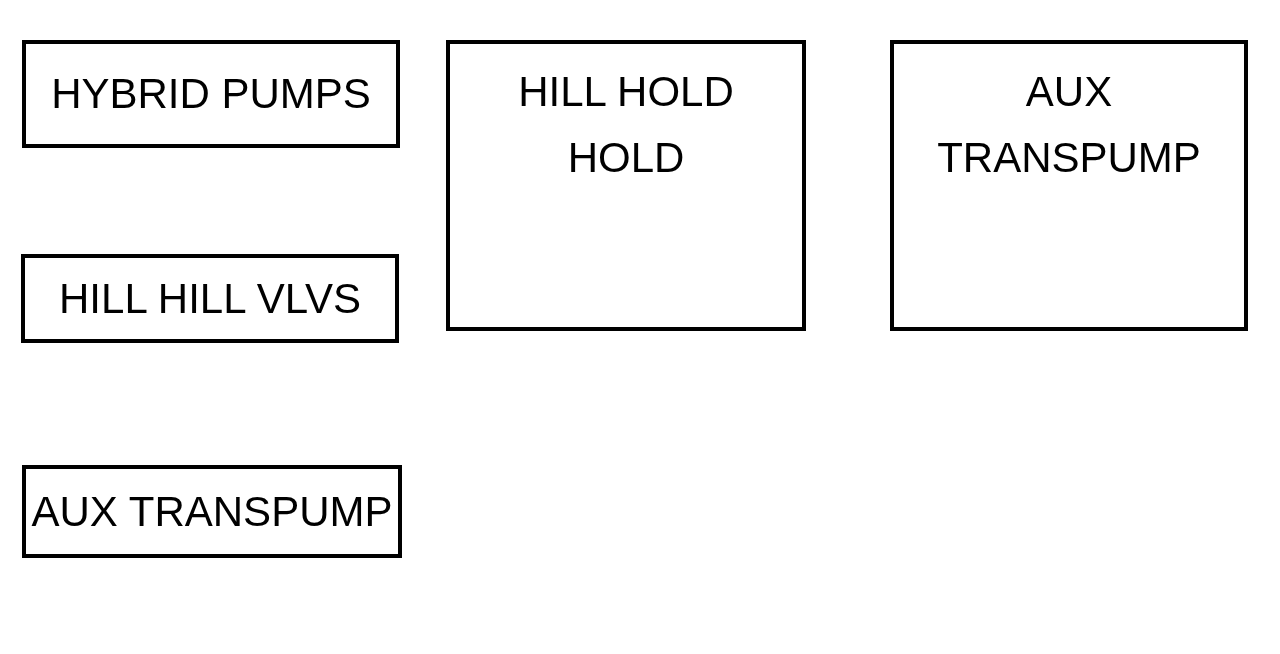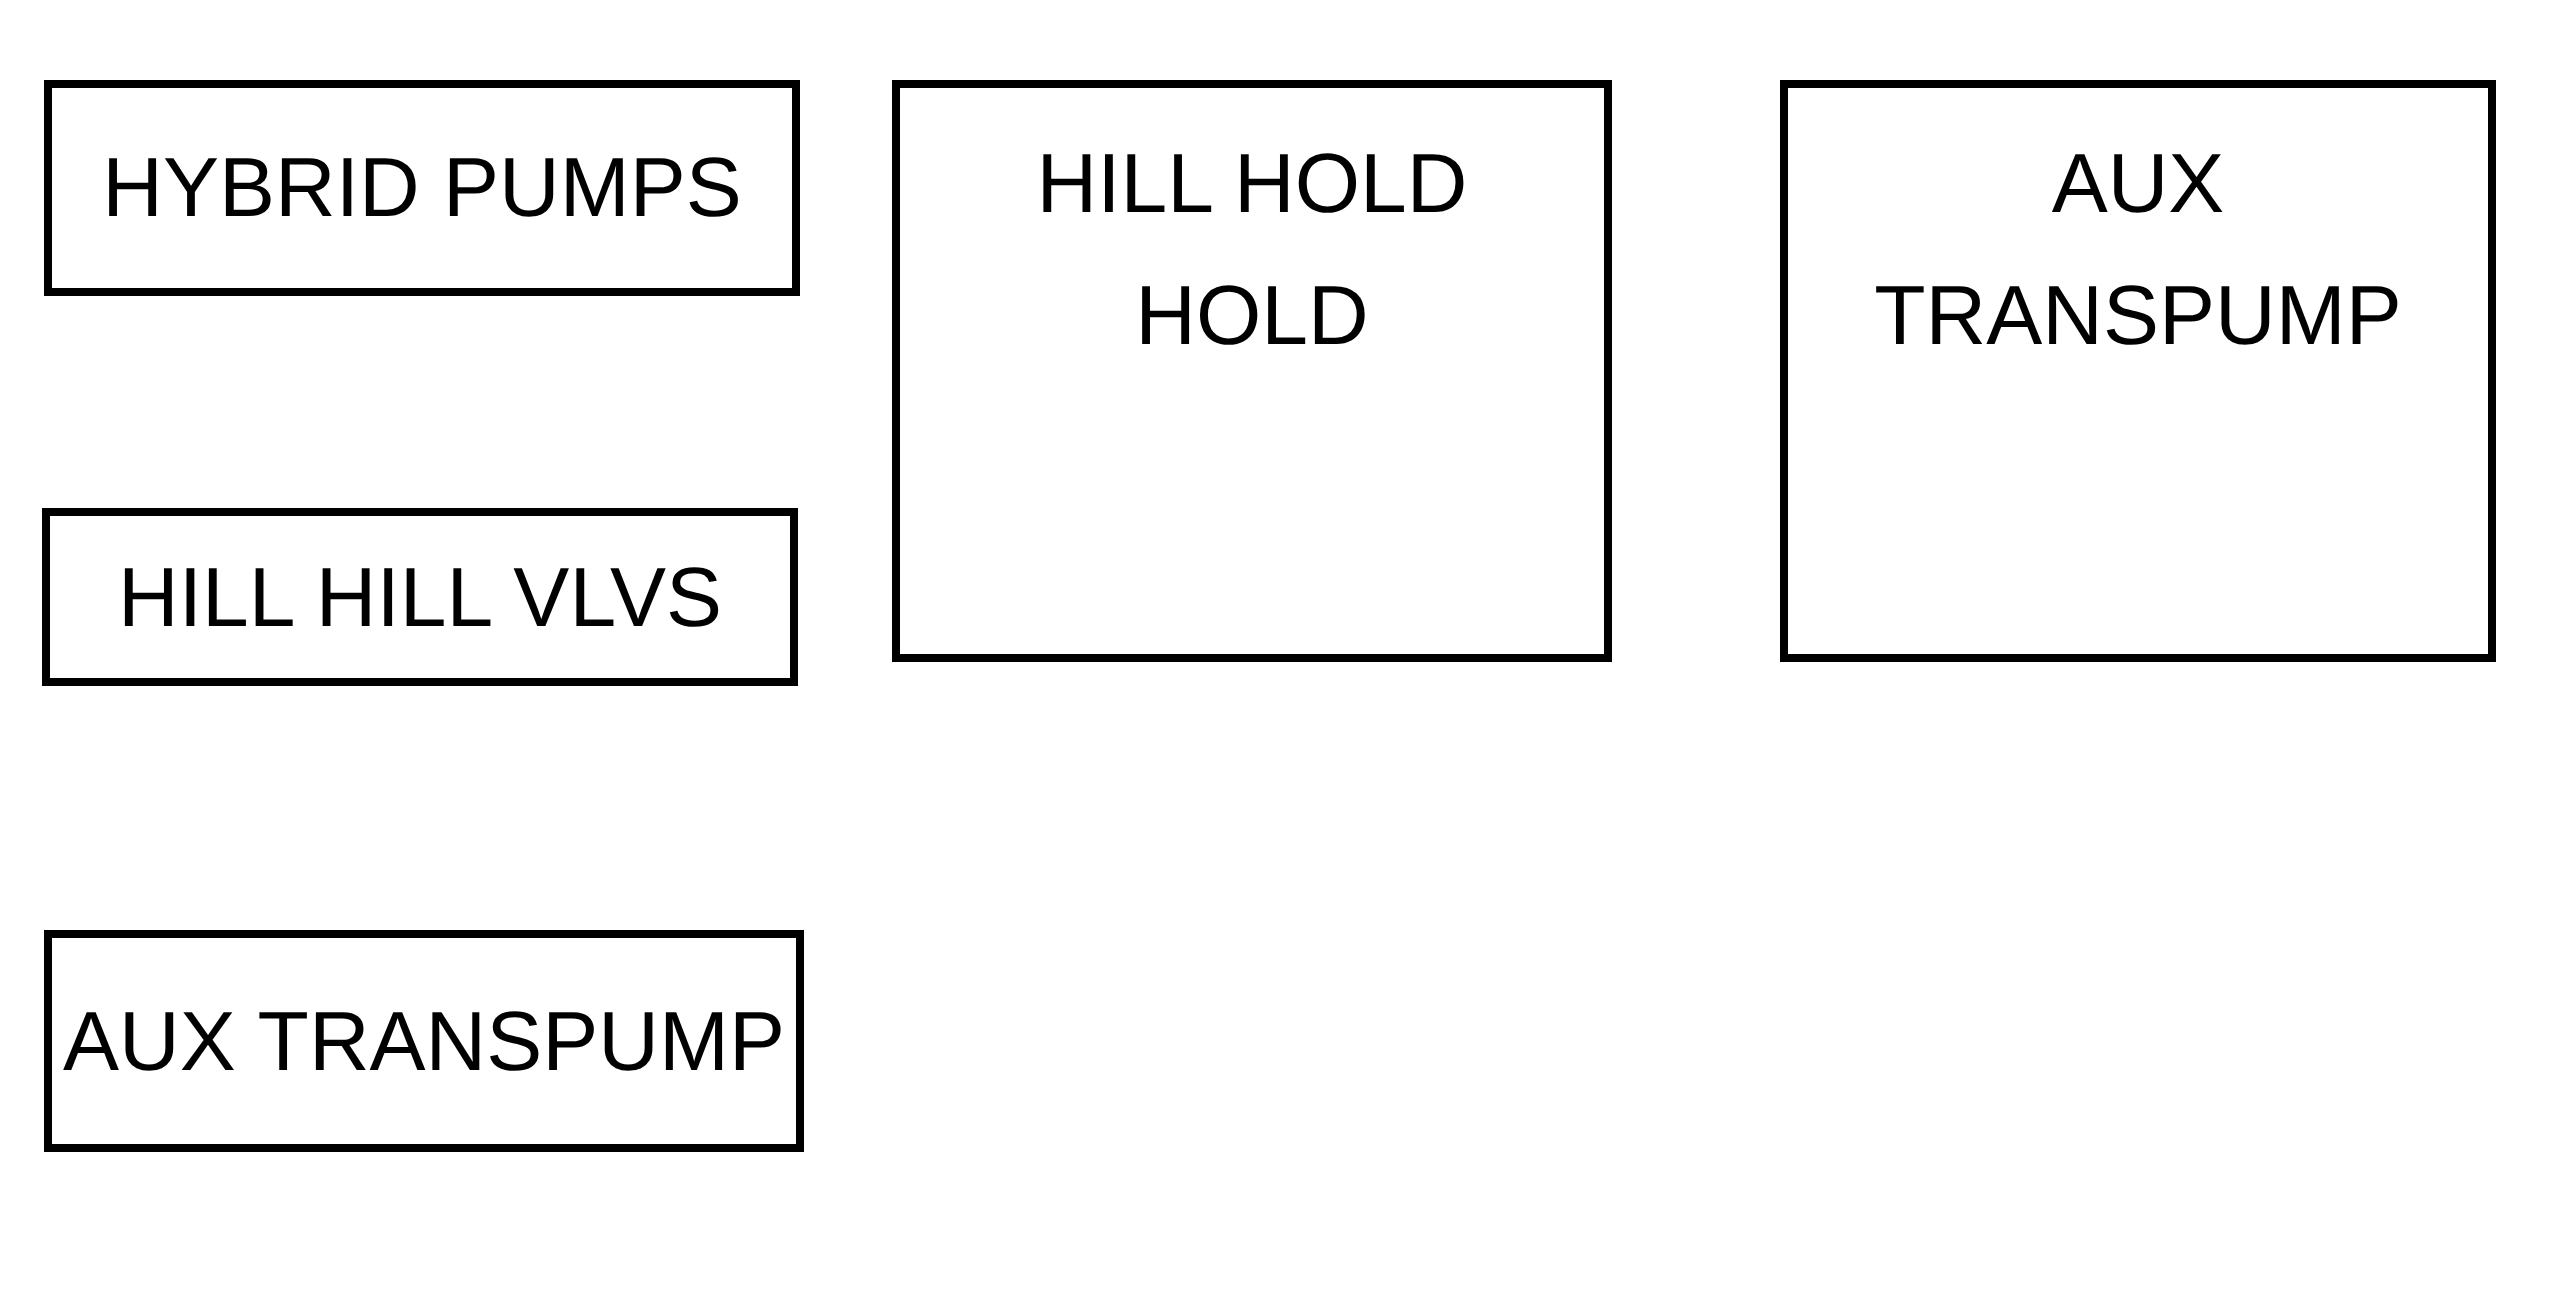--- a/index.html
+++ b/index.html
@@ -37,21 +37,21 @@
   .large {
     text-align: center;
     padding-top: 15px;
   }
   .large .line {
     line-height: 66px;
     white-space: nowrap;
   }
   .b1 { left: 22px;  top: 40px;  width: 378px; height: 108px;  }
   .b2 { left: 21px;  top: 254px; width: 378px; height: 89px;  }
-  .b3 { left: 22px;  top: 465px; width: 380px; height: 111px;  }
+  .b3 { left: 22px;  top: 465px; width: 380px; height: 93px;  }
   .b4 { left: 446px; top: 40px;  width: 360px; height: 291px; }
   .b5 { left: 858px; top: 40px;  width: 358px; height: 291px; margin-left: 32px; }
 </style>
 </head>
 <body>
 
 <div class="canvas">
 
   <div class="box small b1">
     <span class="label">HYBRID PUMPS</span>

